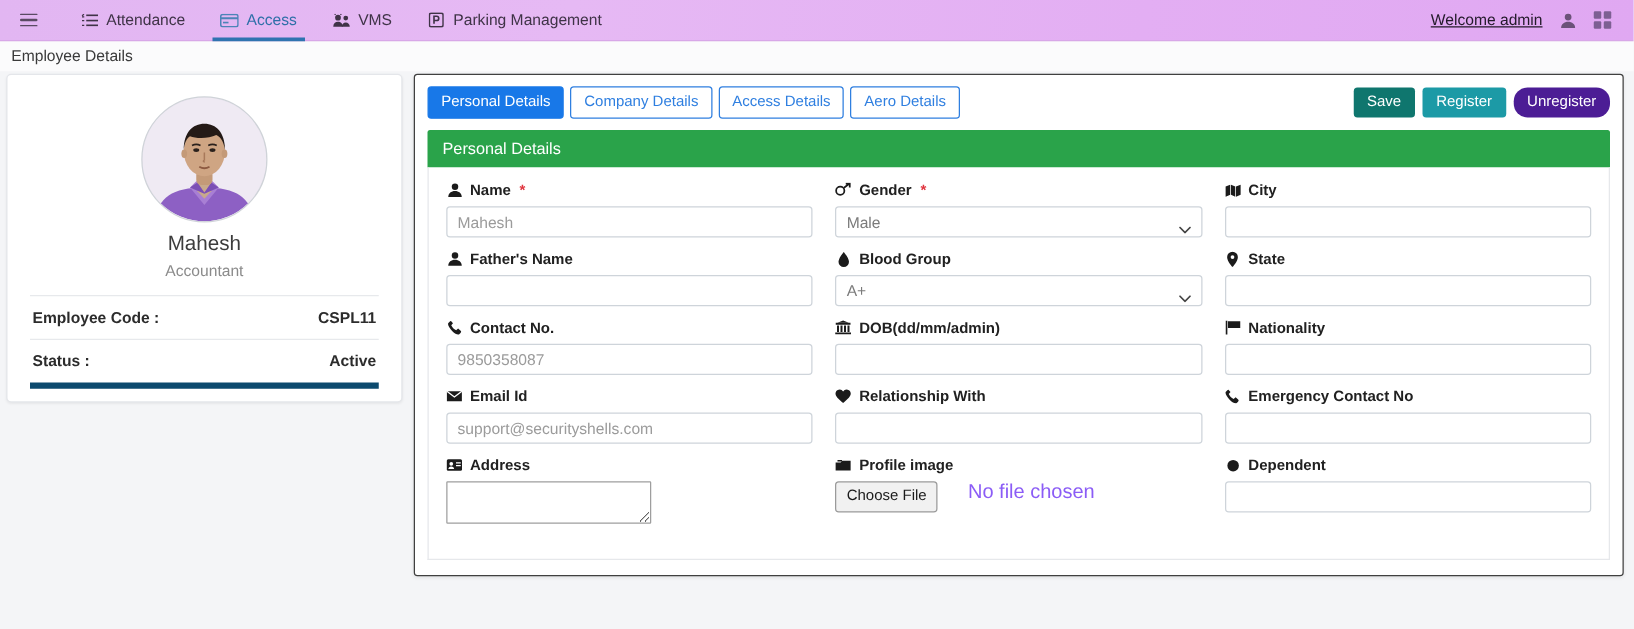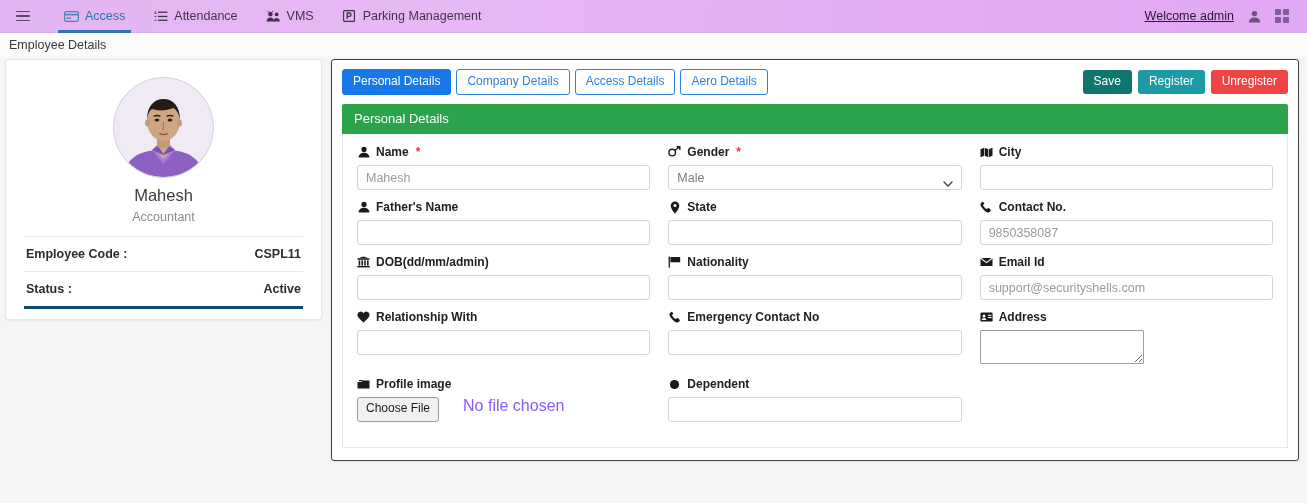--- a/index.html
+++ b/index.html
@@ -119,21 +119,21 @@
   }
   .info-rows { margin-top: 12px; }
   .info-row {
     display: flex; justify-content: space-between; align-items: center;
     border-top: 1px solid #e7e9ec;
     padding: 10px 2px;
     font-size: 12.5px;
     font-weight: bold;
     color: #2c2c2c;
   }
-  .info-row:last-child { border-bottom: 3px solid #0c4a6e; }
+  .info-row:last-child { border-bottom: 5px solid #0c4a6e; }
 
   
   .form-card {
     width: 968px;
     background: #fff;
     border: 1px solid #404040;
     border-radius: 3px;
     box-shadow: 0 1px 3px rgba(0,0,0,.07);
     margin-top: 2px;
     padding: 9px 10px 12px 10px;
@@ -160,21 +160,21 @@
     border: none;
     border-radius: 3px;
     padding: 5px 11px 6px 11px;
     cursor: pointer;
     line-height: 1.1;
     white-space: nowrap;
     font-family: "Liberation Sans", sans-serif;
   }
   .btn-save { background: #0f766e; }
   .btn-register { background: #1c9aa6; }
-  .btn-unregister { background: #ef4444; }
+  .btn-unregister { background: #4c1d95; border-radius: 11px; }
 
   .section-head {
     margin-top: 9px;
     background: #2aa34a;
     color: #fff;
     font-size: 13px;
     padding: 7px 12px 8px 12px;
     border-radius: 2px 2px 0 0;
   }
   .section-body {
@@ -255,43 +255,43 @@
 <body>
 
 <div class="navbar">
   <div class="nav-burger">
     <span></span>
       <span></span>
       <span></span>
   </div>
 
   <div class="nav-items">
-    <div class="nav-item active">
-      <span class="nav-icon">
-        <svg width="15" height="11" viewBox="0 0 15 11">
-            <rect x="0.6" y="0.6" width="13.8" height="9.8" rx="1.6" fill="none" stroke="#4c84b8" stroke-width="1.2"></rect>
-            <rect x="0.6" y="2.8" width="13.8" height="1.6" fill="#4c84b8"></rect>
-            <rect x="2.4" y="6.4" width="4.4" height="1.3" fill="#4c84b8"></rect>
-          </svg>
-      </span>
-      <span>Access</span>
-    </div>
-
     <div class="nav-item">
       <span class="nav-icon">
         <svg width="14" height="11" viewBox="0 0 14 11">
             <path d="M0.6 1.6 L2.2 0.4 M0.6 2.4 L2.4 2.4" stroke="#3f3347" stroke-width="1" fill="none"></path>
             <rect x="4" y="0.6" width="9.4" height="1.3" fill="#3f3347"></rect>
             <path d="M0.6 5.4 L2.4 5.4" stroke="#3f3347" stroke-width="1"></path>
             <rect x="4" y="4.8" width="9.4" height="1.3" fill="#3f3347"></rect>
             <path d="M0.6 9.2 L2.4 9.2" stroke="#3f3347" stroke-width="1"></path>
             <rect x="4" y="8.6" width="9.4" height="1.3" fill="#3f3347"></rect>
           </svg>
       </span>
       <span>Attendance</span>
+    </div>
+
+    <div class="nav-item active">
+      <span class="nav-icon">
+        <svg width="15" height="11" viewBox="0 0 15 11">
+            <rect x="0.6" y="0.6" width="13.8" height="9.8" rx="1.6" fill="none" stroke="#4c84b8" stroke-width="1.2"></rect>
+            <rect x="0.6" y="2.8" width="13.8" height="1.6" fill="#4c84b8"></rect>
+            <rect x="2.4" y="6.4" width="4.4" height="1.3" fill="#4c84b8"></rect>
+          </svg>
+      </span>
+      <span>Access</span>
     </div>
 
     <div class="nav-item">
       <span class="nav-icon">
         <svg width="15" height="11" viewBox="0 0 15 11">
             <circle cx="4.4" cy="3.1" r="2.3" fill="#3f3347"></circle>
             <path d="M0.6 10.4 c0-2.6 1.7-4 3.8-4 s3.8 1.4 3.8 4 z" fill="#3f3347"></path>
             <circle cx="10.6" cy="3.4" r="1.9" fill="#3f3347"></circle>
             <path d="M7.4 10.4 c0-2.2 1.4-3.5 3.2-3.5 s3.2 1.3 3.2 3.5 z" fill="#3f3347"></path>
             <rect x="1.6" y="0" width="1" height="1" fill="#3f3347"></rect>
@@ -471,20 +471,40 @@
               <svg width="12" height="12" viewBox="0 0 12 12">
                   <circle cx="6" cy="3.4" r="2.6" fill="#1b1b1b"></circle>
                   <path d="M0.6 11.6 c0-3.1 2.4-4.8 5.4-4.8 s5.4 1.7 5.4 4.8 z" fill="#1b1b1b"></path>
                 </svg>
             </span>
             <span>Father's Name</span>
           </div>
           <input class="control" style="">
         </div>
 
+        <div class="field">
+          <div class="field-label">
+            <span class="lbl-icon">
+              <svg width="10" height="13" viewBox="0 0 10 13">
+                  <path d="M5 0.5 C5 0.5 0.8 5.6 0.8 8.4 a4.2 4.2 0 0 0 8.4 0 C9.2 5.6 5 0.5 5 0.5 Z" fill="#1b1b1b"></path>
+                </svg>
+            </span>
+            <span>Blood Group</span>
+          </div>
+          <div class="select-wrap">
+            <select class="control">
+              <option>A+</option>
+            </select>
+            <span class="select-caret">
+              <svg width="10" height="6" viewBox="0 0 10 6">
+                  <path d="M1 1 L5 5 L9 1" fill="none" stroke="#444" stroke-width="1.4" stroke-linecap="round"></path>
+                </svg>
+            </span>
+          </div>
+        </div>
 
         <div class="field">
           <div class="field-label">
             <span class="lbl-icon">
               <svg width="10" height="13" viewBox="0 0 10 13">
                   <path d="M5 0.4 a4.3 4.3 0 0 0-4.3 4.3 c0 3.2 4.3 7.9 4.3 7.9 s4.3-4.7 4.3-7.9 A4.3 4.3 0 0 0 5 0.4 z" fill="#1b1b1b"></path>
                   <circle cx="5" cy="4.6" r="1.5" fill="#fff"></circle>
                 </svg>
             </span>
             <span>State</span>

